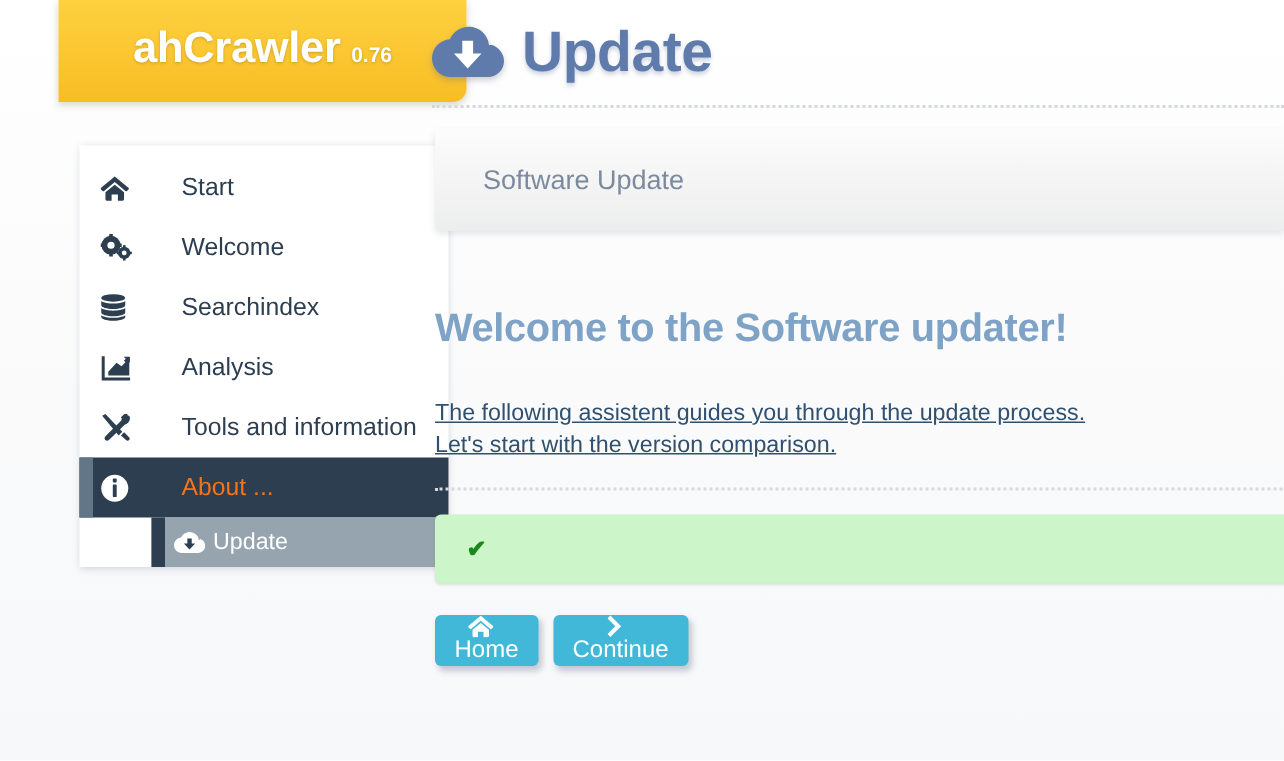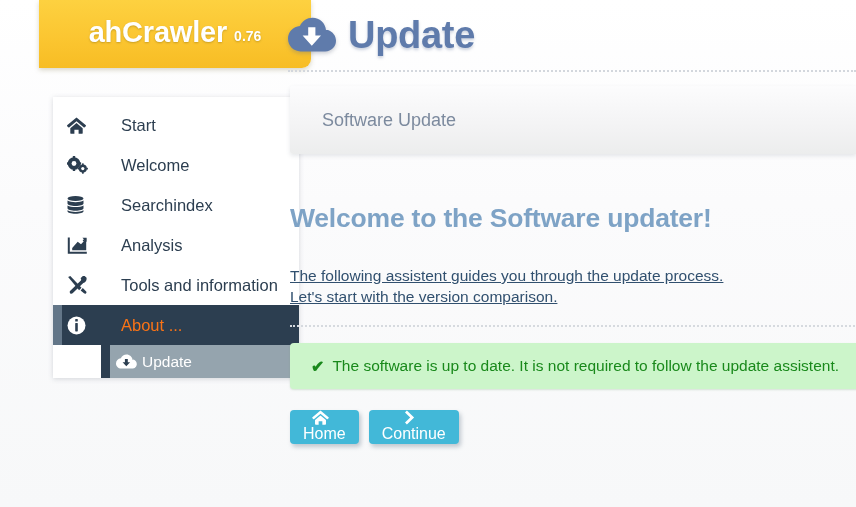--- a/index.html
+++ b/index.html
@@ -376,21 +376,20 @@
 
       <div class="intro">
         <div>The following assistent guides you through the update process.</div>
         <div>Let's start with the version comparison.</div>
       </div>
 
       <div class="dotted-rule"></div>
 
       <div class="alert-success">
         <span class="check">✔</span>
-        <span>The software is up to date. It is not required to follow the update assistent.</span>
       </div>
 
       <div class="btn-row">
         <button class="btn">
           <span class="btn-icon">
             <svg width="17" height="15" viewBox="0 0 19 17">
                 <path fill="#ffffff" d="M9.5 0.6 0.4 8.1c-0.5 0.4-0.5 1 0 1.3l0.9 0.9c0.3 0.3 0.8 0.3 1.1 0L9.5 4.3l7.1 6c0.3 0.3 0.8 0.3 1.1 0l0.9-0.9c0.5-0.4 0.5-0.9 0-1.3z"></path>
                 <path fill="#ffffff" d="M9.5 6.1 3.3 11.2v4.7c0 0.5 0.4 0.9 0.9 0.9h3.2v-4.1h4.2v4.1h3.2c0.5 0 0.9-0.4 0.9-0.9v-4.7z"></path>
               </svg>
           </span>

